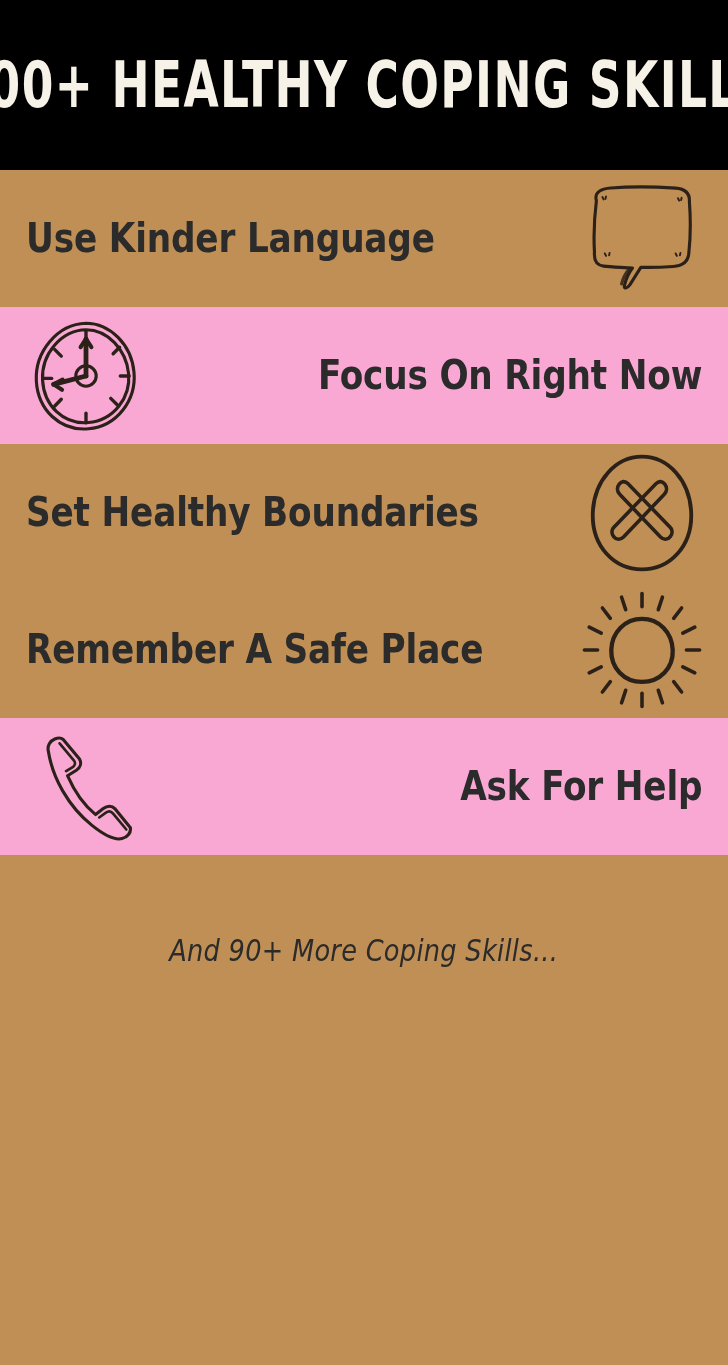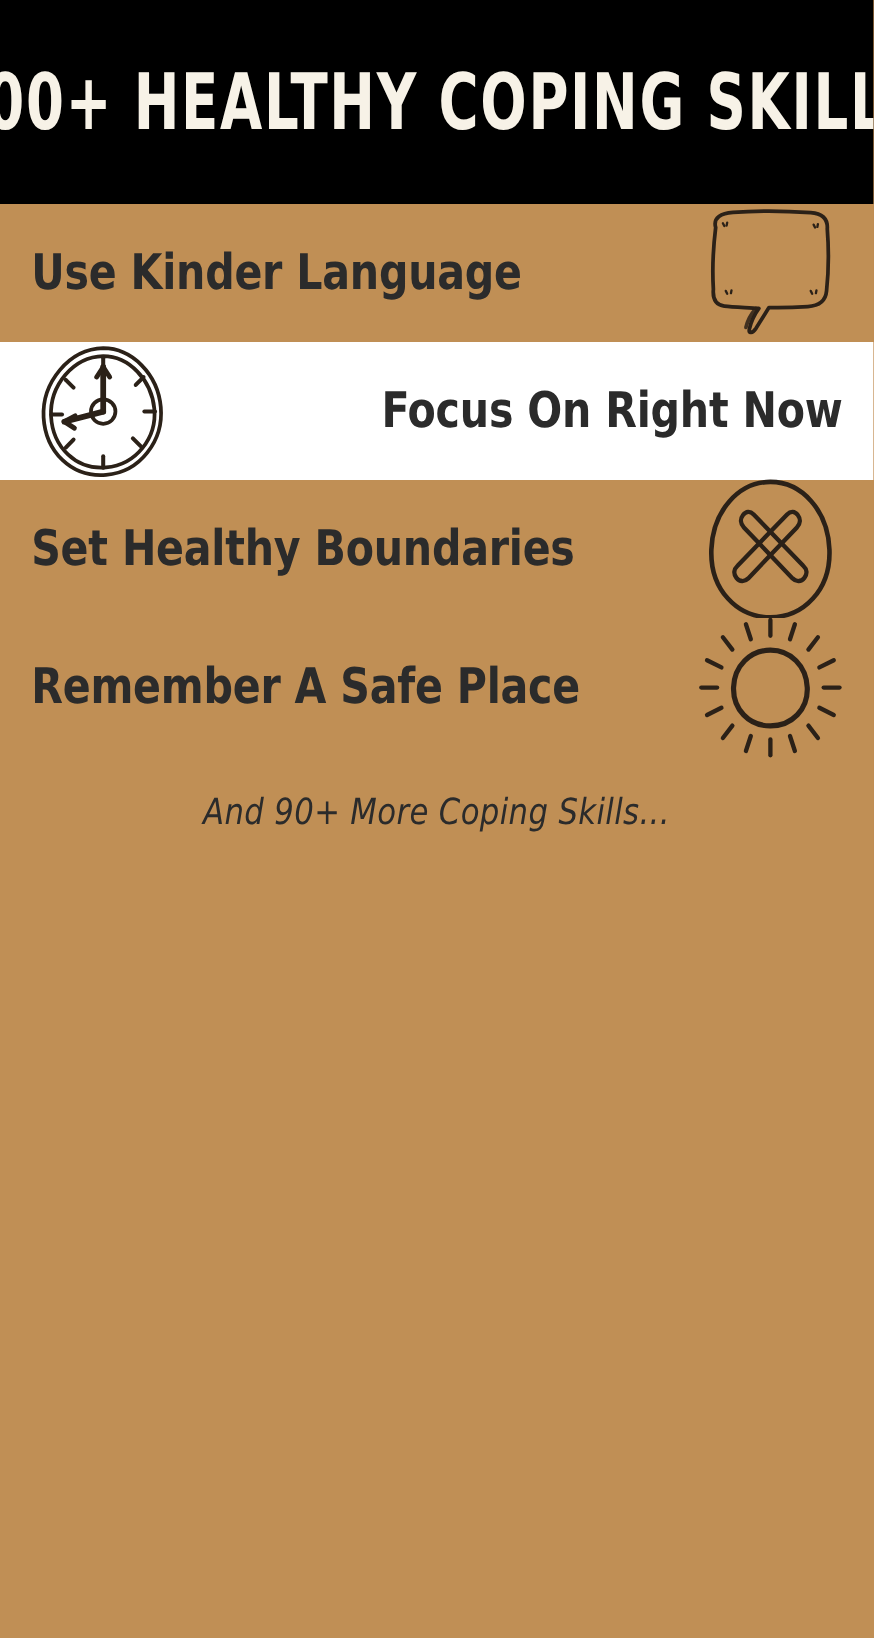--- a/index.html
+++ b/index.html
@@ -26,28 +26,28 @@
     letter-spacing:1.5px;
     text-transform:uppercase;
     transform:scaleX(0.92) scaleY(1.18);
     white-space:nowrap;
     line-height:1;
   }
 
   
   .rows{display:flex;flex-direction:column;}
   .row{
-    height:115px;
+    height:137px;
     display:flex;align-items:center;
     padding:0 26px;
     box-sizing:border-box;
     position:relative;
   }
   .row.dark{background:#C08F55;}
-  .row.light{background:#ffffff;}
+  .row.light{background:#f9a8d4;}
   .row.text-left{justify-content:flex-start;}
   .row.text-right{justify-content:flex-start;}
 
   .row-label{
     color:#2B2B2B;
     font-family:"Liberation Sans Narrow","DejaVu Sans Condensed","Liberation Sans",sans-serif;
     font-size:41px;
     font-weight:700;
     letter-spacing:-0.2px;
     white-space:nowrap;
@@ -62,21 +62,21 @@
     width:120px;height:120px;
     display:flex;align-items:center;justify-content:center;
   }
   .row-icon svg{display:block;overflow:visible;}
   .spacer{flex:1 1 auto;}
 
   
   .footer{
     height:95px;
     background:#C08F55;
-    display:flex;align-items:center;justify-content:center;
+    display:flex;align-items:center;justify-content:center;margin-top:48px;
   }
   .footer-text{
     color:#2B2B2B;
     font-family:"Liberation Sans Narrow","DejaVu Sans Condensed","Liberation Sans",sans-serif;
     font-size:30px;
     font-style:italic;
     font-weight:400;
     letter-spacing:0.3px;
     transform:scaleX(0.95);
     white-space:nowrap;
@@ -158,19 +158,30 @@
             <path d="M6 69 L16 64" stroke-width="3"></path>
             <path d="M94 69 L84 64" stroke-width="3"></path>
             <path d="M17 85 L23.6 76.4" stroke-width="3"></path>
             <path d="M83 85 L76.4 76.4" stroke-width="3"></path>
             <path d="M33 94 L36.4 83.6" stroke-width="3"></path>
             <path d="M67 94 L63.6 83.6" stroke-width="3"></path>
             <path d="M50 97 L50 86" stroke-width="3"></path>
           </svg>
         </div>
       </div>
+      <div class="row light text-right">
+        <div class="row-icon">
+          <svg width="120" height="120" viewBox="0 0 100 100" fill="none" stroke="#2B2118" stroke-width="2.6" stroke-linecap="round" stroke-linejoin="round">
+            <path d="M24 10 C20 11.6 17.6 15.6 18.6 20 C22 42 35 66 55 82 C65 90 74 94.4 80 93 C84.6 92 87.6 88 87 84 L74 68 C71.6 65.4 67.6 65.6 64.4 68 L58 73 C48 65 40 53 34.6 40.6 L42 36 C45.4 33.8 46.4 30 44.6 26.6 L31 10.4 C29 8.6 26.6 9 24 10 Z"></path>
+            <path d="M28 13.6 L40 28 C41.4 30 41 32.2 38.6 33.6 L33.4 36.8" stroke-width="2.2"></path>
+            <path d="M61 75.4 L66.6 71.4 C68.8 69.8 71 70.2 72.6 72.2 L83.6 85.4" stroke-width="2.2"></path>
+          </svg>
+        </div>
+        <div class="spacer"></div>
+        <div class="row-label">Ask For Help</div>
+      </div>
     </div>
 
   <div class="footer">
     <div class="footer-text">And 90+ More Coping Skills...</div>
   </div>
 
 </div>
 
 </body></html>

